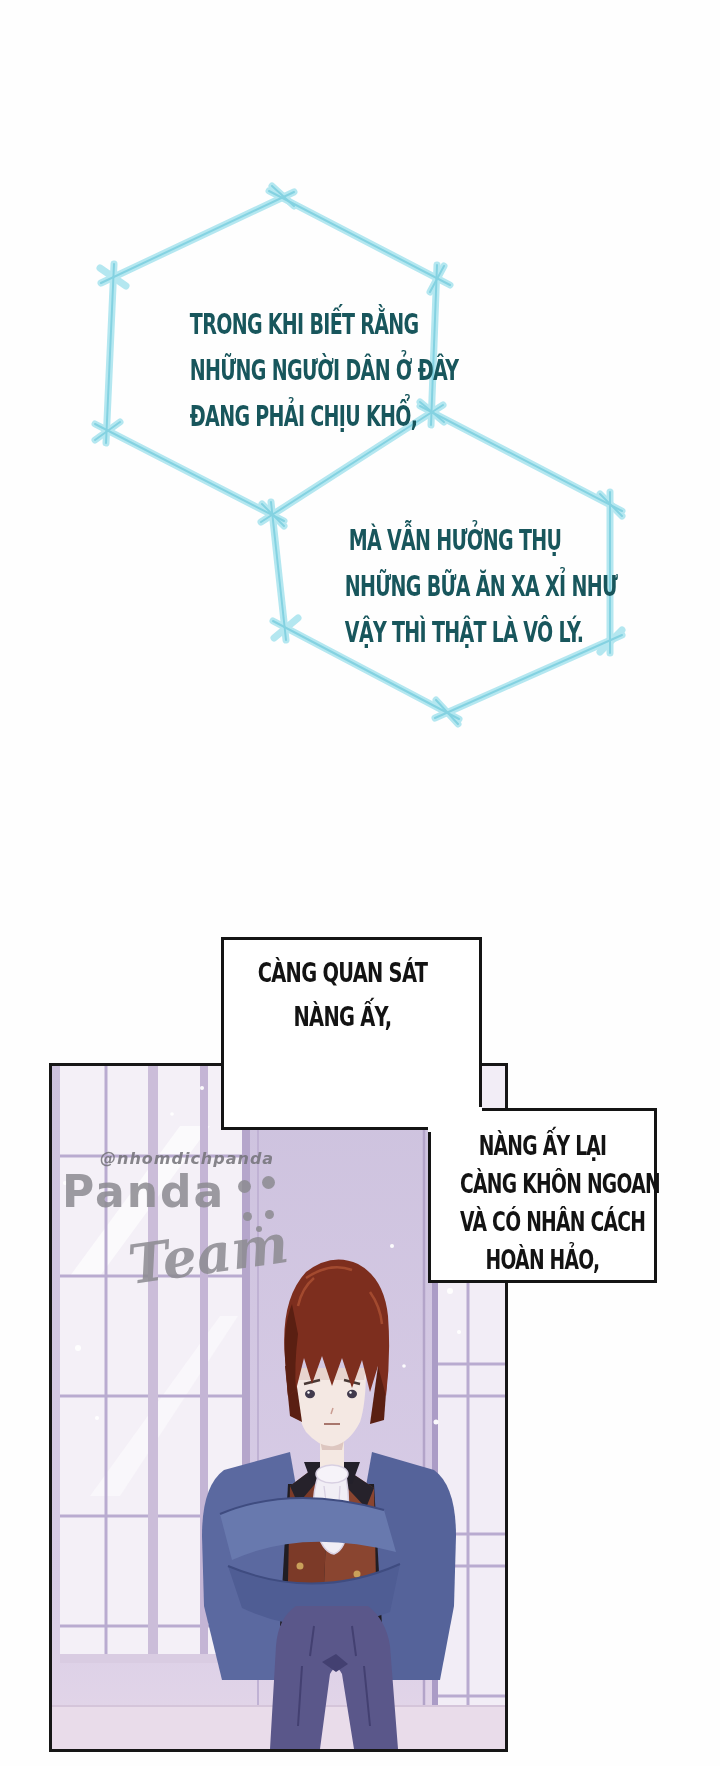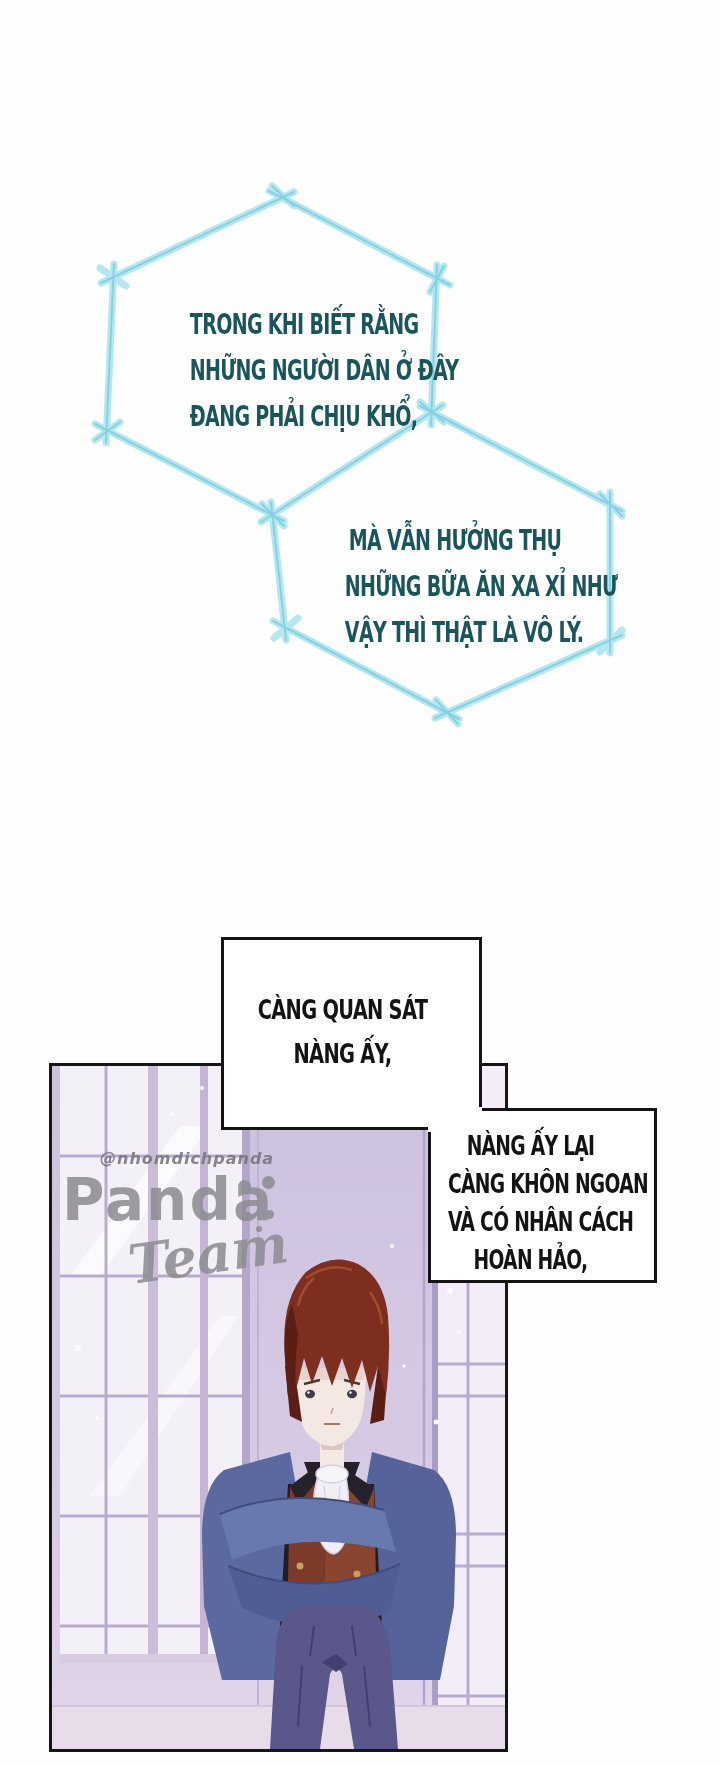--- a/index.html
+++ b/index.html
@@ -15,37 +15,37 @@
     transform:scaleX(.68);transform-origin:center;white-space:nowrap;}
   
   #panel{
     position:absolute;left:49px;top:1063px;width:459px;height:689px;
     border:3px solid #161616;box-sizing:border-box;background:#d3c8e2;z-index:1;
   }
   
   #watermark{position:absolute;left:0;top:0;z-index:2;opacity:.85;}
   .wm-handle{position:absolute;left:100px;top:1149px;font-size:16px;font-style:italic;
     font-weight:bold;color:#737278;letter-spacing:1px;}
-  .wm-panda{position:absolute;left:62px;top:1166px;font-size:58px;font-weight:bold;
+  .wm-panda{position:absolute;left:62px;top:1166px;font-size:44px;font-weight:bold;
     color:#8c8b91;letter-spacing:2px;}
   .wm-team{position:absolute;left:128px;top:1222px;font-size:54px;font-weight:bold;font-style:italic;
     font-family:"DejaVu Serif","Liberation Serif",serif;color:#8c8b91;transform:rotate(-8deg);}
   .wm-dot{position:absolute;border-radius:50%;background:#8c8b91;}
   
   .rect-bubble{position:absolute;background:#ffffff;border:3px solid #141414;box-sizing:border-box;}
   #bubble1{left:221px;top:937px;width:261px;height:193px;z-index:4;}
   #bubble2{left:428px;top:1108px;width:229px;height:175px;z-index:3;}
   #bubble-merge-patch{position:absolute;left:428px;top:1107px;width:54px;height:25px;
     background:#ffffff;z-index:5;}
   .rect-text{position:absolute;text-align:center;color:#131313;font-weight:bold;z-index:6;}
   .rect-text .tline{font-size:27px;letter-spacing:-1px;transform:scaleX(.72);
     transform-origin:center;white-space:nowrap;}
-  #bubble1-text{left:221px;top:988px;width:243px;}
+  #bubble1-text{left:221px;top:951px;width:243px;}
   #bubble1-text .tline{line-height:44px;}
-  #bubble2-text{left:416px;top:1127px;width:229px;}
+  #bubble2-text{left:428px;top:1127px;width:229px;}
   #bubble2-text .tline{line-height:38px;font-size:26px;}
 </style>
 </head>
 <body>
 
 <svg id="hex-svg" width="720" height="790" viewBox="0 0 720 790">
   <g stroke="#b4e7f0" stroke-width="7" stroke-linecap="round" fill="none">
 
     <line x1="269" y1="191" x2="450" y2="285"></line>
     <line x1="437" y1="265" x2="431" y2="425"></line>

